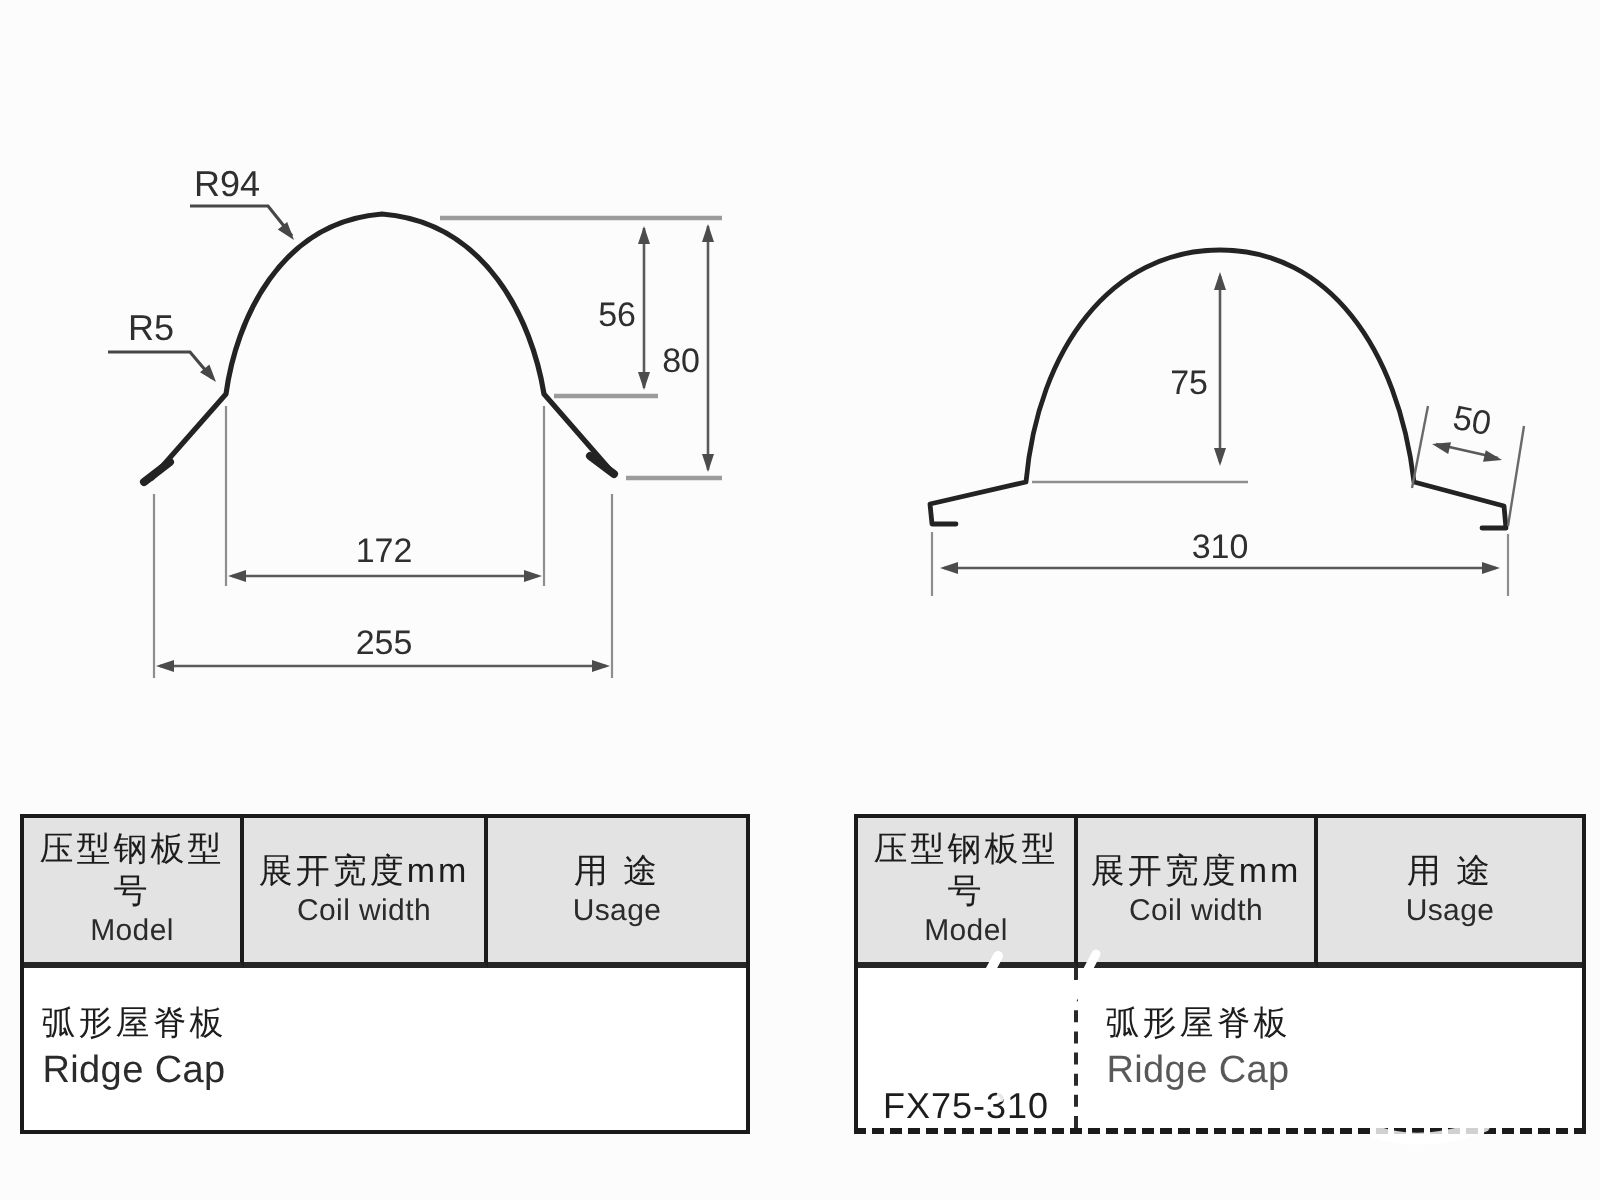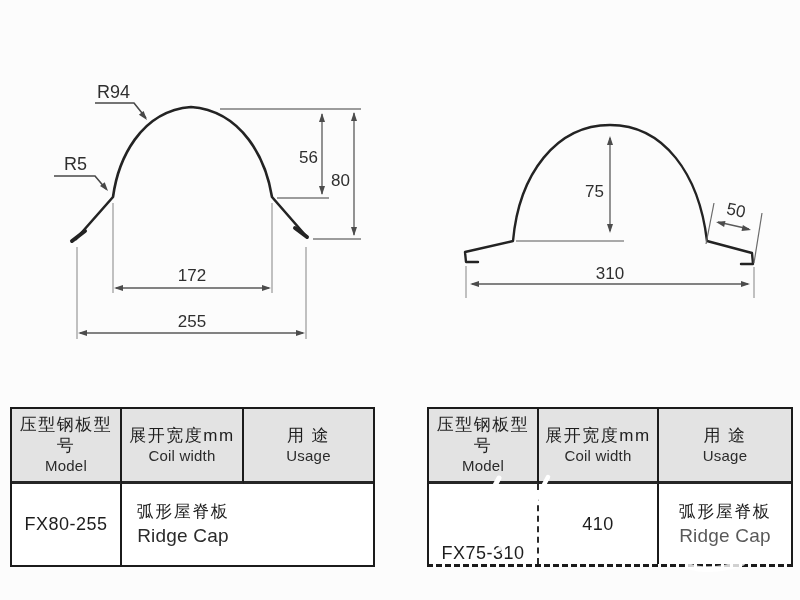--- a/index.html
+++ b/index.html
@@ -135,23 +135,20 @@
       <span class="en">Model</span>
     </div>
     <div class="cell th c2">
       <span class="zh">展开宽度mm</span>
       <span class="en">Coil width</span>
     </div>
     <div class="cell th">
       <span class="zh">用 途</span>
       <span class="en">Usage</span>
     </div>
-    <div class="cell c1">
-      <span class="val">FX80-255</span>
-    </div>
     <div class="cell usage">
       <span class="zh">弧形屋脊板</span>
       <span class="en">Ridge Cap</span>
     </div>
   </div>
 
   <div class="spec-table t-right">
     <div class="cell th c1">
       <span class="zh">压型钢板型号</span>
       <span class="en">Model</span>
@@ -160,23 +157,20 @@
       <span class="zh">展开宽度mm</span>
       <span class="en">Coil width</span>
     </div>
     <div class="cell th">
       <span class="zh">用 途</span>
       <span class="en">Usage</span>
     </div>
     <div class="cell c1 dashed-r">
       <span class="val">FX75-310</span>
     </div>
-    <div class="cell c2">
-      <span class="val">410</span>
-    </div>
     <div class="cell usage">
       <span class="zh">弧形屋脊板</span>
       <span class="en degraded">Ridge Cap</span>
     </div>
   </div>
 
   <svg class="layer overlay-layer" width="800" height="600" viewBox="0 0 800 600">
     <path d="M 484 506 L 499 478" stroke="#ffffff" stroke-width="5" stroke-linecap="round" fill="none"></path>
     <path d="M 534 504 L 548 477" stroke="#ffffff" stroke-width="4.5" stroke-linecap="round" fill="none"></path>
     <path d="M 500 549 L 505 531" stroke="#ffffff" stroke-width="4" stroke-linecap="round" fill="none" opacity=".9"></path>

